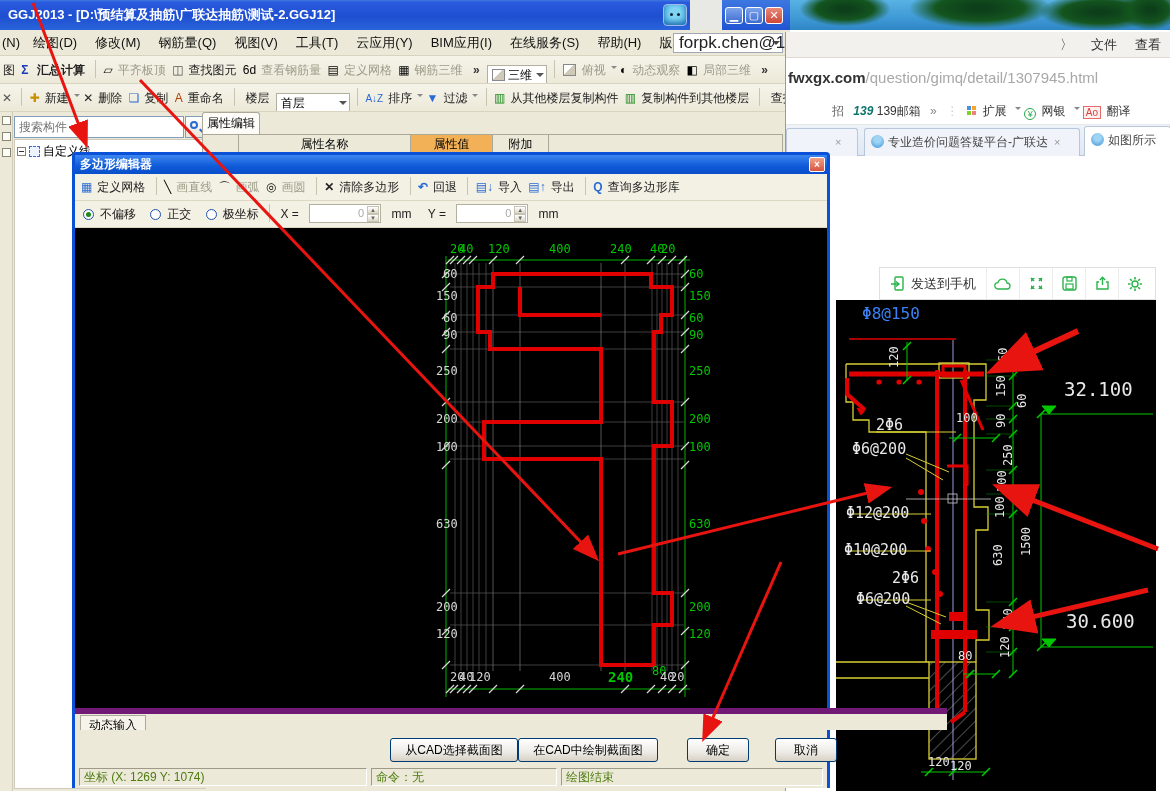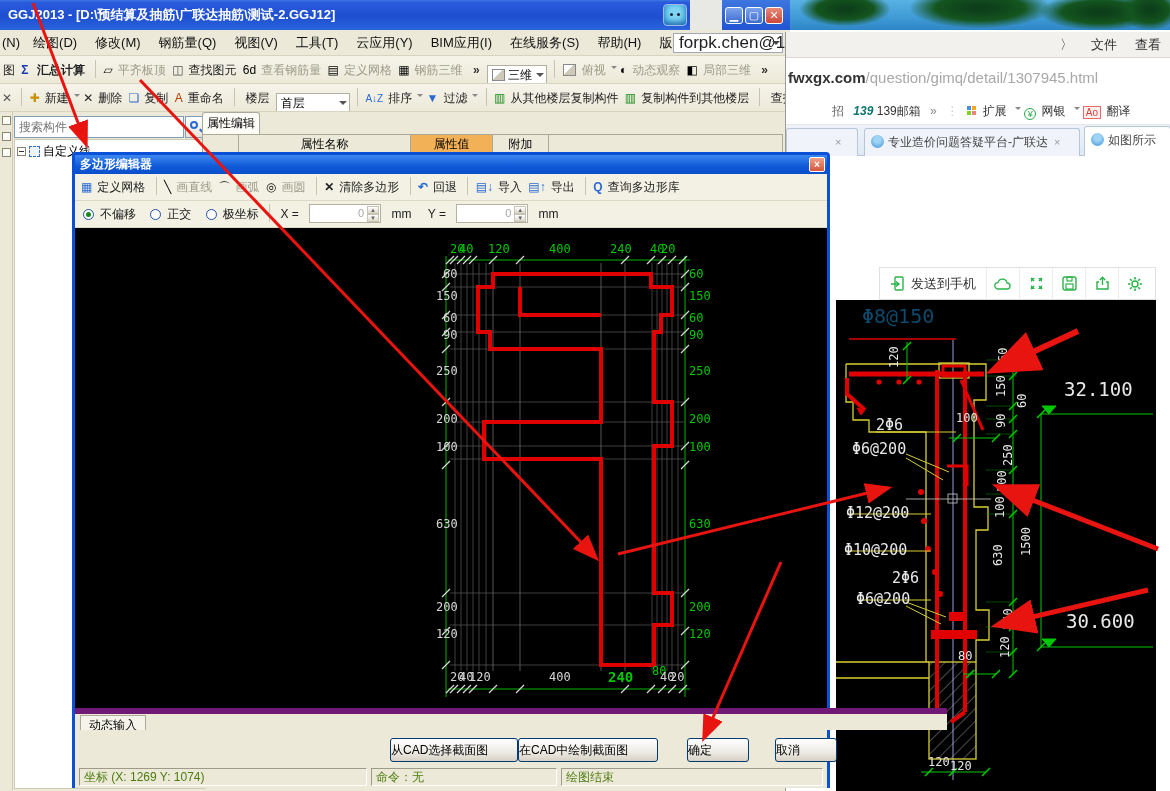--- a/index.html
+++ b/index.html
@@ -82,21 +82,21 @@
 #dlg-tb2{position:absolute;left:0;top:46px;width:752px;height:27px;background:#f3f1e4;border-bottom:1px solid #ddd8c4;font-size:12px;line-height:27px;white-space:nowrap}
 .radio{display:inline-block;width:11px;height:11px;border:1px solid #2050a8;border-radius:50%;background:#fff;position:relative;vertical-align:-2px;margin:0 3px 0 8px}
 .radio.on:after{content:"";position:absolute;left:2px;top:2px;width:5px;height:5px;border-radius:50%;background:#1c8a1c}
 .spin{display:inline-block;width:72px;height:19px;border:1px solid #b4b0a0;background:#fff;position:relative;vertical-align:-5px;margin:0 4px}
 .spin .val{position:absolute;right:16px;top:0;font-size:11px;color:#a8a8a8;line-height:17px}
 .spin .arr{position:absolute;right:1px;width:12px;height:8px;font-size:6px;line-height:7px;text-align:center;color:#666;background:linear-gradient(180deg,#fff,#ddd8c8);border:1px solid #c8c4b4}
 #canvas{position:absolute;left:0;top:73px;width:752px;height:480px;background:#000}
 #dyn-row{position:absolute;left:0;top:553px;width:872px;height:22px;background:#ece9d8;border-top:6px solid #701a75}
 #dyn-tab{position:absolute;left:5px;top:1px;height:20px;background:#f6f4ea;border:1px solid #aca899;border-bottom:none;font-size:12px;line-height:19px;padding:0 8px}
 #btn-row{position:absolute;left:0;top:575px;width:752px;height:36px;background:#ece9d8}
-.xpbtn{position:absolute;top:8px;height:24px;border:1px solid #003c74;border-radius:3px;background:linear-gradient(180deg,#fff,#ecebe5 60%,#d8d0c4);font-size:12px;text-align:left;line-height:22px}
+.xpbtn{position:absolute;top:8px;height:24px;border:1px solid #003c74;border-radius:3px;background:linear-gradient(180deg,#fff,#ecebe5 60%,#d8d0c4);font-size:12px;text-align:center;line-height:22px}
 #dlg-status{position:absolute;left:0;top:611px;width:752px;height:22px;background:#ece9d8;font-size:12px}
 .sunk{position:absolute;top:2px;height:18px;border:1px solid;border-color:#9d9a87 #fff #fff #9d9a87;line-height:16px;padding-left:4px;color:#4d7c0f}
 
 .cad-label{position:absolute;font-family:"DejaVu Sans Mono",monospace;font-size:12px;line-height:1;white-space:nowrap;pointer-events:none}
 .cad-label.rot{transform:rotate(-90deg);transform-origin:0 0}
 #cad-labels,#arrows{position:absolute;left:0;top:0;width:1170px;height:791px;pointer-events:none}
 svg{display:block}
 </style>
 </head>
 <body>
@@ -437,21 +437,21 @@
       <div class="cad-label" style="left: 689px; top: 601px; color: rgb(0, 200, 0);">200</div>
       <div class="cad-label" style="left: 689px; top: 628px; color: rgb(0, 200, 0);">120</div>
       <div class="cad-label" style="left: 450px; top: 671px; color: rgb(214, 214, 214);">20</div>
       <div class="cad-label" style="left: 459px; top: 671px; color: rgb(214, 214, 214);">40</div>
       <div class="cad-label" style="left: 469px; top: 671px; color: rgb(214, 214, 214);">120</div>
       <div class="cad-label" style="left: 549px; top: 671px; color: rgb(214, 214, 214);">400</div>
       <div class="cad-label" style="left: 608px; top: 670px; color: rgb(0, 200, 0); font-size: 14px; font-weight: bold;">240</div>
       <div class="cad-label" style="left: 652px; top: 665px; color: rgb(0, 200, 0);">80</div>
       <div class="cad-label" style="left: 660px; top: 671px; color: rgb(214, 214, 214);">40</div>
       <div class="cad-label" style="left: 670px; top: 671px; color: rgb(214, 214, 214);">20</div>
-      <div class="cad-label" style="left: 862px; top: 306px; color: #0c4a6e; font-size: 20px;">Φ8@150</div>
+      <div class="cad-label" style="left: 862px; top: 306px; color: #3b82f6; font-size: 16px;">Φ8@150</div>
       <div class="cad-label rot" style="left: 888px; top: 368px; color: rgb(232, 232, 232);">120</div>
       <div class="cad-label rot" style="left: 997px; top: 362px; color: rgb(232, 232, 232);">60</div>
       <div class="cad-label rot" style="left: 995px; top: 397px; color: rgb(232, 232, 232);">150</div>
       <div class="cad-label rot" style="left: 1016px; top: 408px; color: rgb(232, 232, 232);">60</div>
       <div class="cad-label rot" style="left: 995px; top: 428px; color: rgb(232, 232, 232);">90</div>
       <div class="cad-label" style="left: 956px; top: 412px; color: rgb(232, 232, 232);">100</div>
       <div class="cad-label rot" style="left: 1002px; top: 466px; color: rgb(232, 232, 232);">250</div>
       <div class="cad-label" style="left: 1064px; top: 380px; color: rgb(232, 232, 232); font-size: 19px;">32.100</div>
       <div class="cad-label" style="left: 876px; top: 418px; color: rgb(232, 232, 232); font-size: 15px;">2Φ6</div>
       <div class="cad-label" style="left: 852px; top: 442px; color: rgb(232, 232, 232); font-size: 15px;">Φ6@200</div>

